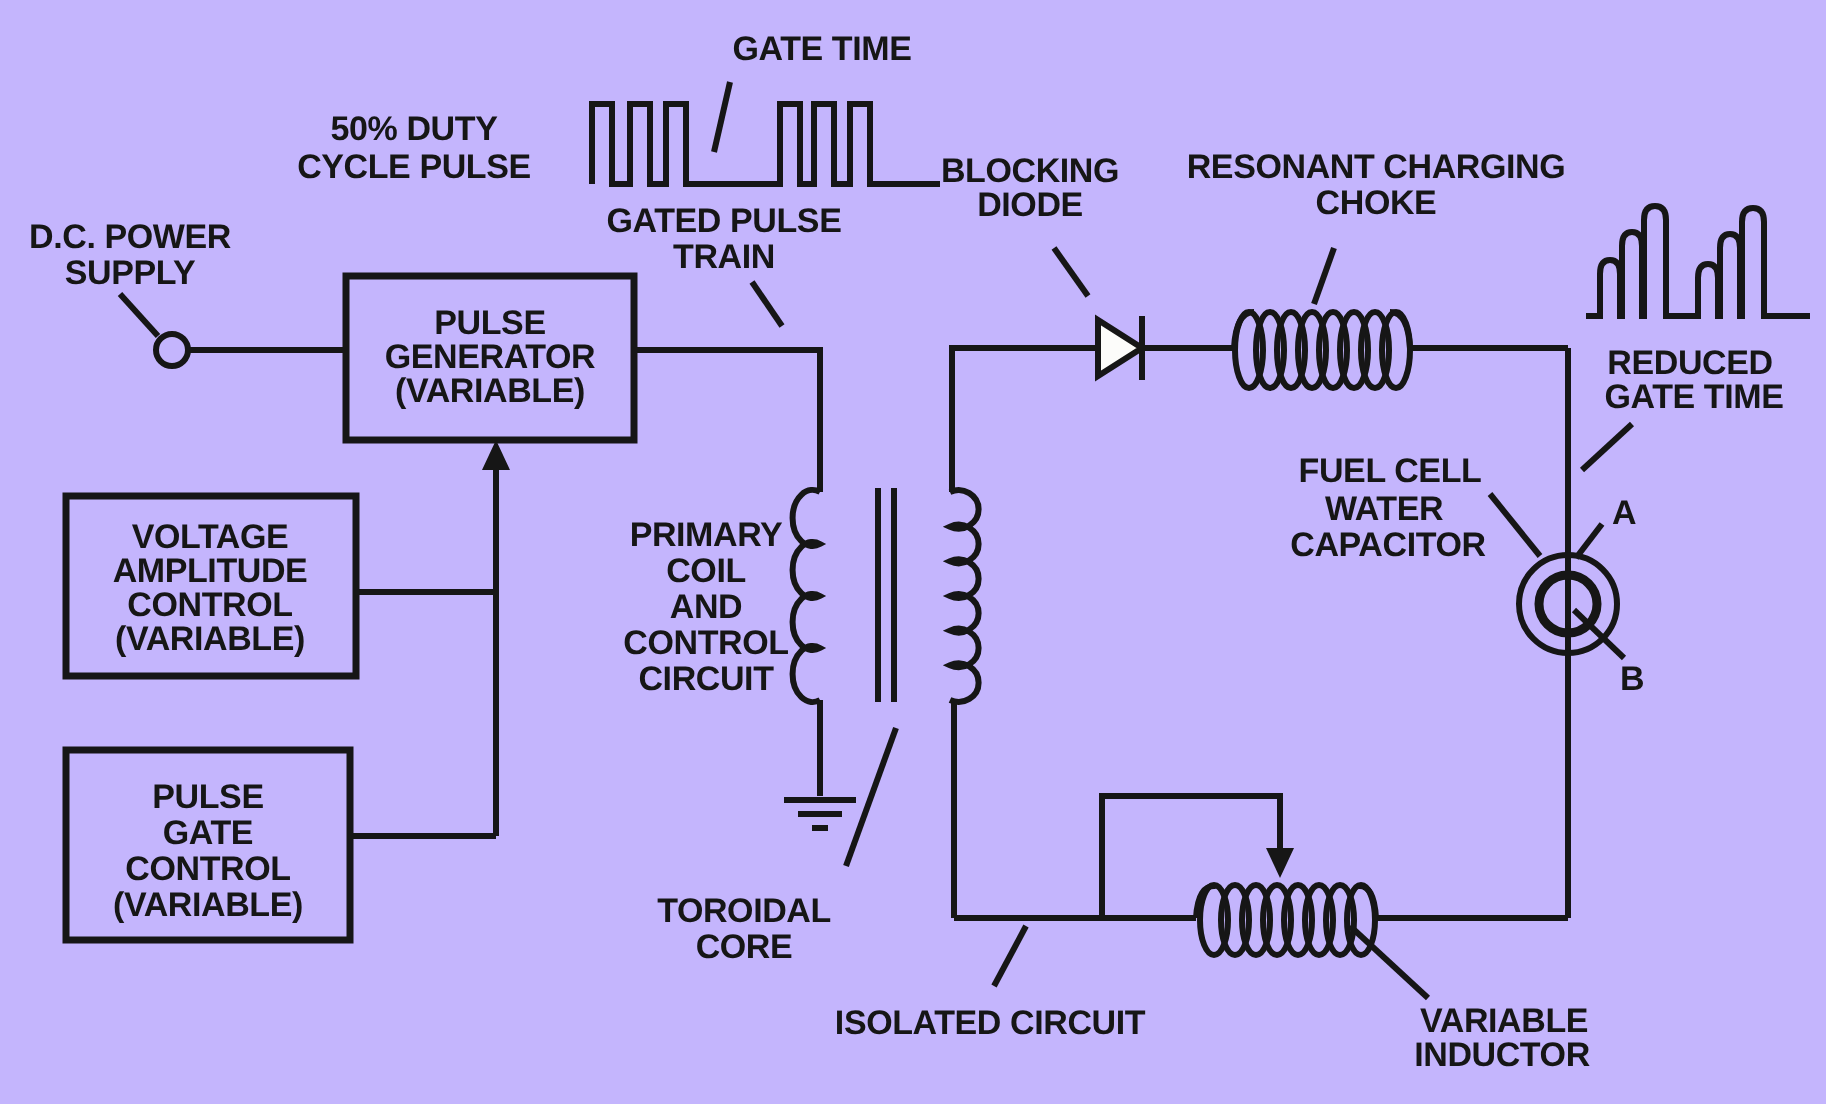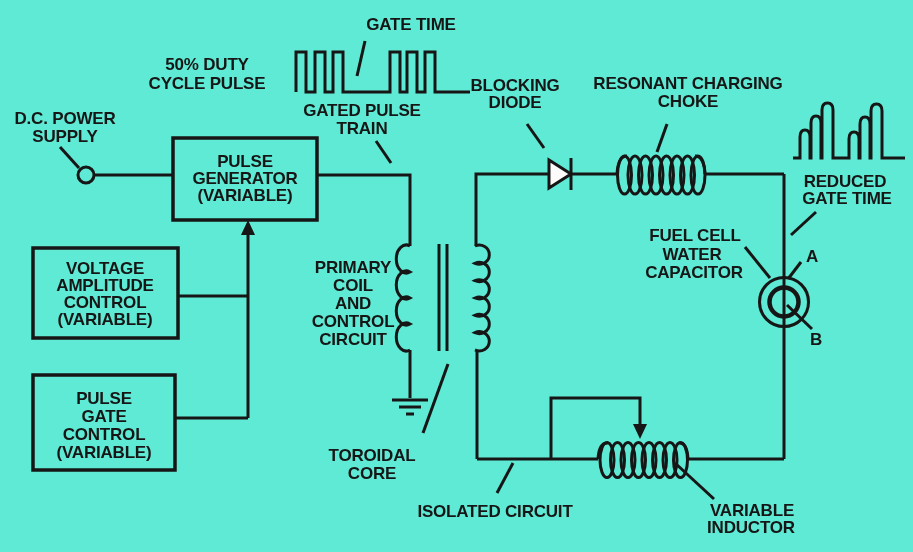--- a/index.html
+++ b/index.html
@@ -1,17 +1,17 @@
 <!DOCTYPE html>
 <html><head>
 <meta charset="utf-8">
 <style>
   html,body{margin:0;padding:0;background:#e8e8e8;}
   .stage{
-    position:relative;width:913px;height:552px;background:#5eead4;
+    position:relative;width:913px;height:552px;background:#c4b5fd;
     font-family:"Liberation Sans",sans-serif;overflow:hidden;
   }
   svg{display:block;}
   .wire{fill:none;stroke:#161616;stroke-width:3;stroke-linecap:butt;stroke-linejoin:miter;}
   .lbl{font-family:"Liberation Sans",sans-serif;font-weight:bold;font-size:17px;
        fill:#161616;text-anchor:middle;letter-spacing:-0.2px;}
   .box{fill:none;stroke:#161616;stroke-width:3.5;}
   .fillink{fill:#161616;stroke:none;}
 </style>
 </head>

